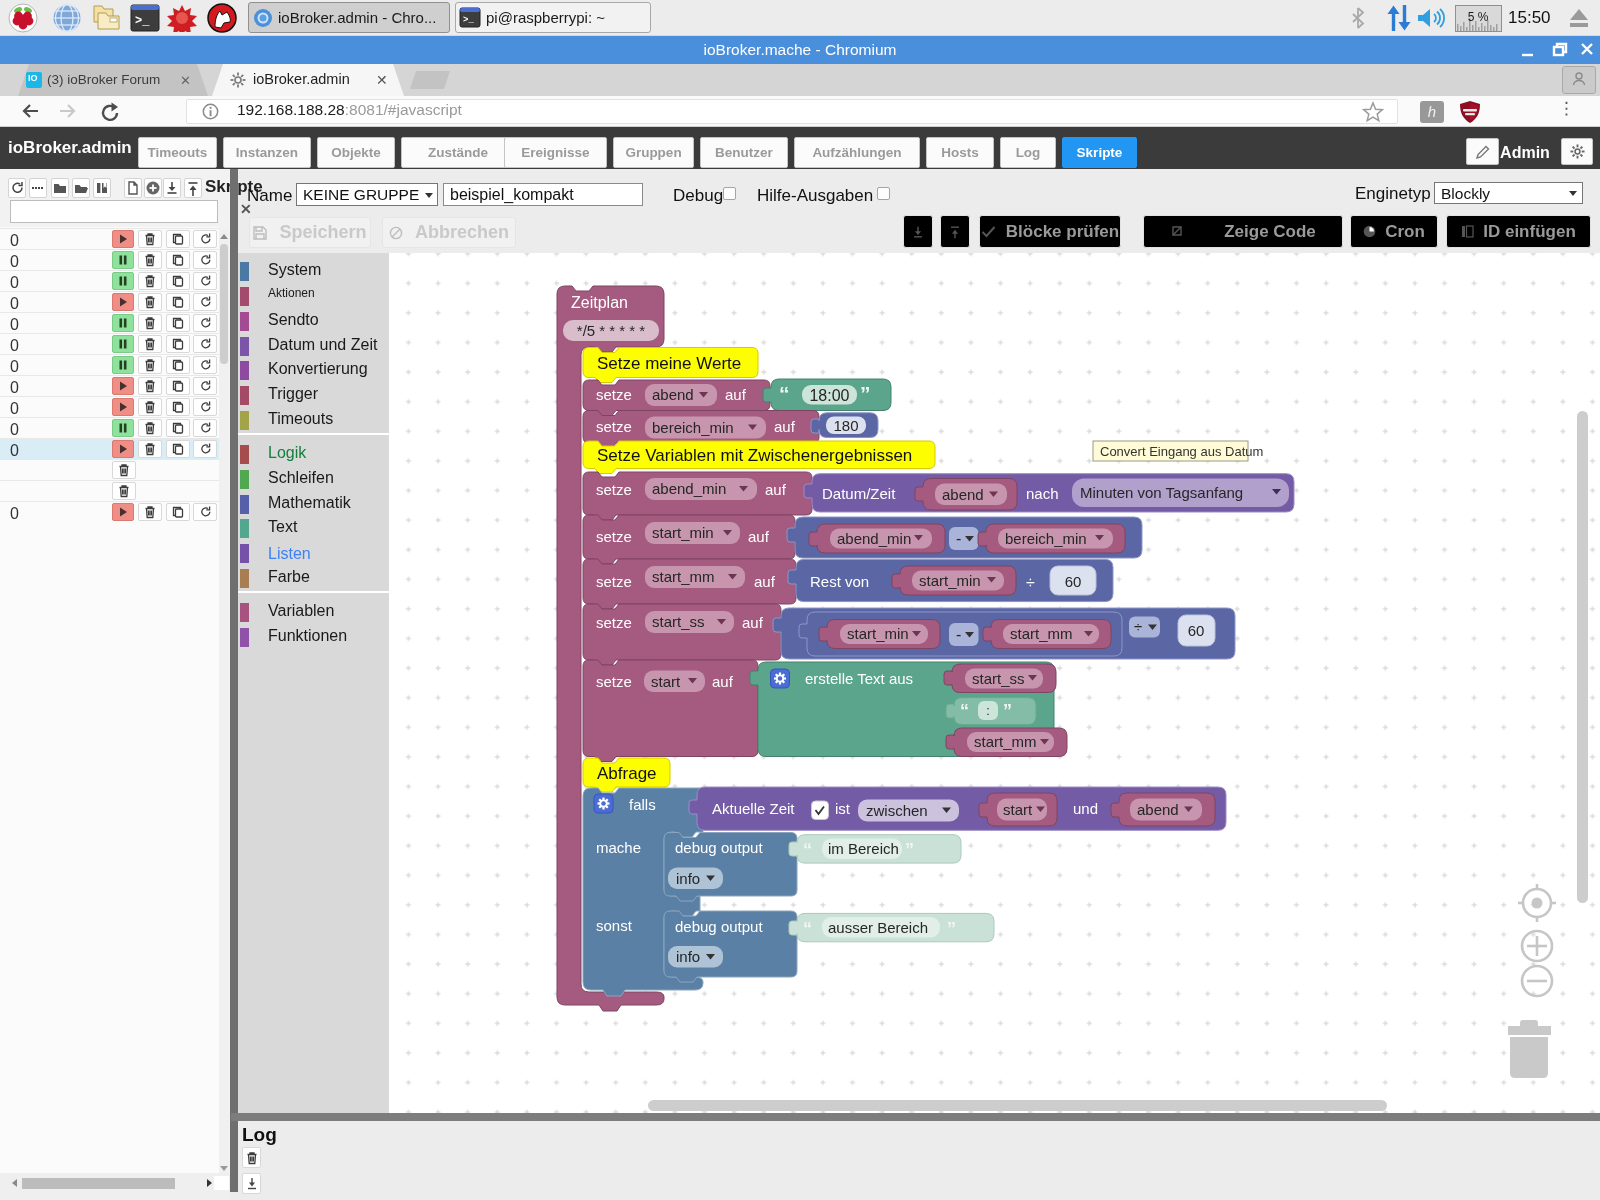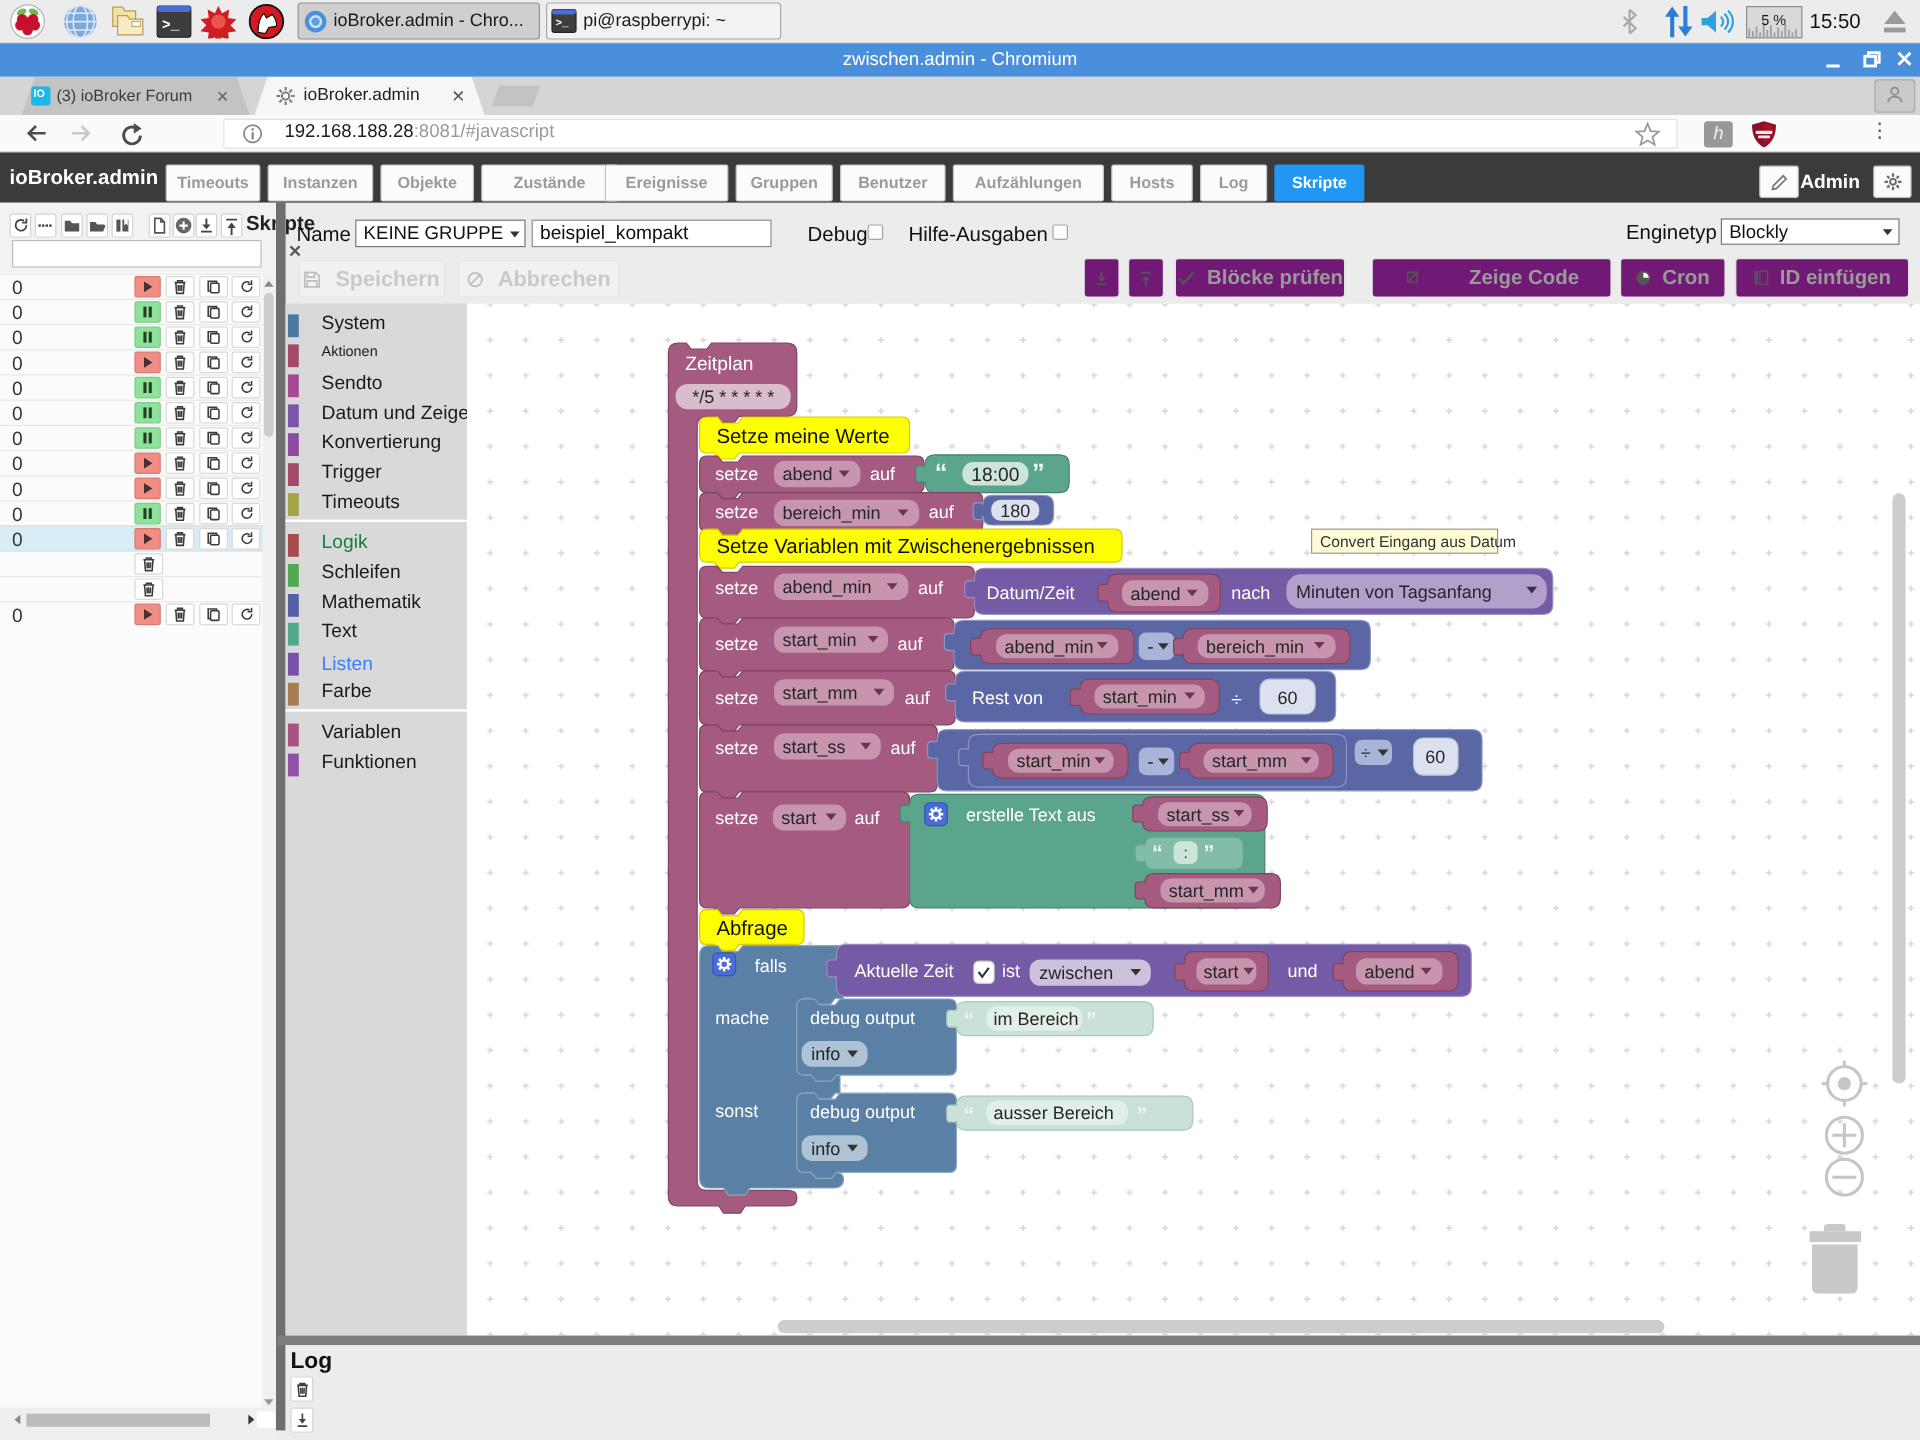--- a/index.html
+++ b/index.html
@@ -1,17 +1,17 @@
 <!DOCTYPE html>
 <html><head><meta charset="utf-8">
 <style>
 *{margin:0;padding:0;box-sizing:border-box}
 html,body{width:1600px;height:1200px;overflow:hidden;font-family:"Liberation Sans",sans-serif;background:#fff}
 .abs{position:absolute}
-.btn{position:absolute;background:#701a75;border:1px solid #e2e2e2;border-radius:3px;color:#9a9a9a;font-weight:bold;display:flex;align-items:center;justify-content:center}
+.btn{position:absolute;background:#000000;border:1px solid #e2e2e2;border-radius:3px;color:#9a9a9a;font-weight:bold;display:flex;align-items:center;justify-content:center}
 .navbtn{position:absolute;z-index:5;top:137px;height:31px;background:#fbfbfb;border:1px solid #c4c4c4;border-radius:2px;color:#9a9a9a;font-weight:bold;font-size:13.5px;display:flex;align-items:center;justify-content:center}
 svg{display:block}
 </style></head><body>
 
 <div class="abs" style="left:0;top:0;width:1600px;height:36px;background:#ececec;border-bottom:1px solid #d8d8d8">
 <svg class="abs" style="left:8px;top:3px" width="30" height="30" viewBox="0 0 30 30">
 <circle cx="15" cy="15" r="14" fill="#fdfdfd" stroke="#b5b5b5"></circle>
 <ellipse cx="10" cy="7" rx="4.2" ry="2.6" fill="#6abf4b" transform="rotate(-25 10 7)"></ellipse>
 <ellipse cx="20" cy="7" rx="4.2" ry="2.6" fill="#6abf4b" transform="rotate(25 20 7)"></ellipse>
 <circle cx="10.5" cy="13" r="4.4" fill="#c8102e"></circle>
@@ -106,21 +106,21 @@
       </g>
 <text x="22" y="15" font-size="12" fill="#1a1a1a" text-anchor="middle" font-family="Liberation Sans">5 %</text>
     </svg>
 <div class="abs" style="left:1508px;top:8px;width:48px;font-size:17px;color:#111">15:50</div>
 <svg class="abs" style="left:1568px;top:8px" width="22" height="20" viewBox="0 0 22 20">
 <path d="M11,1 l9,11 h-18 z" fill="#9a9a9a"></path>
       <rect x="2" y="15" width="18" height="4" fill="#9a9a9a"></rect>
     </svg>
 </div>
 <div class="abs" style="left:0;top:36px;width:1600px;height:28px;background:#4a8fdb">
-<div class="abs" style="left:0;top:0;width:1600px;height:28px;text-align:center;font-size:15.5px;color:#fff;line-height:28px">zwischen.admin - Chromium</div>
+<div class="abs" style="left:0;top:0;width:1600px;height:28px;text-align:center;font-size:15.5px;color:#fff;line-height:28px">ioBroker.mache - Chromium</div>
 <svg class="abs" style="left:1518px;top:4px" width="78" height="20" viewBox="0 0 78 20">
 <g stroke="#fff" stroke-width="2.4" fill="none">
 <line x1="4" y1="15" x2="15" y2="15"></line>
 <rect x="36" y="7" width="9" height="8"></rect>
         <path d="M39,7 v-3 h9 v8 h-3"></path>
 <path d="M64,4 l10,10 M74,4 l-10,10"></path>
 </g>
     </svg>
 </div>
 <div class="abs" style="left:0;top:64px;width:1600px;height:32px;background:#d5d5d5">
@@ -711,21 +711,21 @@
       </g>
     </svg>ID einfügen</div>
 <div class="abs" style="left:238px;top:253px;width:151px;height:860px;background:#d9d9d9"></div>
 <div class="abs" style="left:240px;top:262px;width:9px;height:19px;background:#4a79a2"></div>
 <div class="abs" style="left:268px;top:261px;font-size:16px;color:#1a1a1a">System</div>
 <div class="abs" style="left:240px;top:287px;width:9px;height:19px;background:#a34a6d"></div>
 <div class="abs" style="left:268px;top:286px;font-size:12px;color:#1a1a1a">Aktionen</div>
 <div class="abs" style="left:240px;top:312px;width:9px;height:19px;background:#a34a93"></div>
 <div class="abs" style="left:268px;top:311px;font-size:16px;color:#1a1a1a">Sendto</div>
 <div class="abs" style="left:240px;top:337px;width:9px;height:19px;background:#7d55a8"></div>
-<div class="abs" style="left:268px;top:336px;font-size:16px;color:#1a1a1a">Datum und Zeige</div>
+<div class="abs" style="left:268px;top:336px;font-size:16px;color:#1a1a1a">Datum und Zeit</div>
 <div class="abs" style="left:240px;top:361px;width:9px;height:19px;background:#8d4aa0"></div>
 <div class="abs" style="left:268px;top:360px;font-size:16px;color:#1a1a1a">Konvertierung</div>
 <div class="abs" style="left:240px;top:386px;width:9px;height:19px;background:#a34a66"></div>
 <div class="abs" style="left:268px;top:385px;font-size:16px;color:#1a1a1a">Trigger</div>
 <div class="abs" style="left:240px;top:411px;width:9px;height:19px;background:#a3a34a"></div>
 <div class="abs" style="left:268px;top:410px;font-size:16px;color:#1a1a1a">Timeouts</div>
 <div class="abs" style="left:240px;top:445px;width:9px;height:19px;background:#a54c4c"></div>
 <div class="abs" style="left:268px;top:444px;font-size:16px;color:#15803d">Logik</div>
 <div class="abs" style="left:240px;top:470px;width:9px;height:19px;background:#52a852"></div>
 <div class="abs" style="left:268px;top:469px;font-size:16px;color:#1a1a1a">Schleifen</div>

